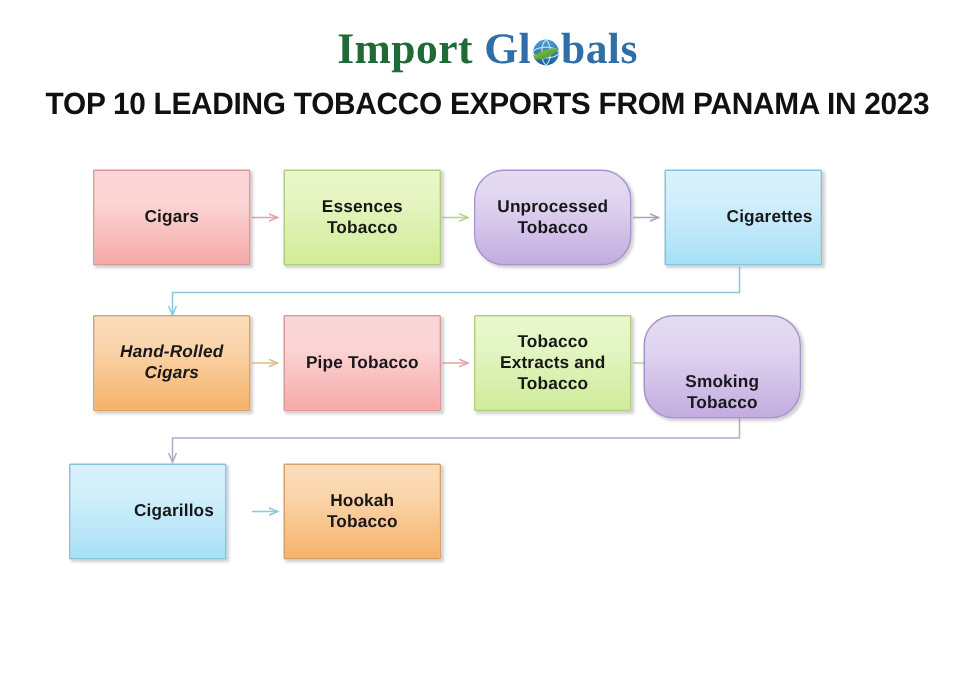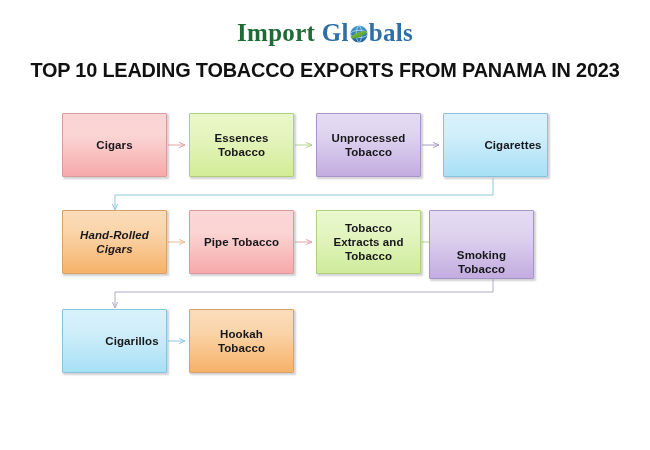--- a/index.html
+++ b/index.html
@@ -24,21 +24,21 @@
   }
 
   
   #logo {
     position: absolute;
     left: 0;
     top: 18px;
     width: 650px;
     text-align: center;
     font-family: "Liberation Serif", serif;
-    font-size: 25px;
+    font-size: 29px;
     font-weight: 700;
     letter-spacing: .3px;
     white-space: nowrap;
     line-height: 30px;
   }
   #logo .lg-import { color: #1f6b35; }
   #logo .lg-globals { color: #2f6fa8; }
   #logo .lg-globe {
     display: inline-block;
     width: 20px;
@@ -80,21 +80,21 @@
     font-weight: 700;
     line-height: 14px;
     letter-spacing: .1px;
     box-shadow: 1.5px 1.5px 2px rgba(140,140,150,.40);
     padding: 2px 4px;
   }
   .node span { display: block; }
 
   .c-pink   { background: linear-gradient(to bottom, #fbd6d6 0%, #fbd4d4 35%, #f6a9a9 100%); border-color: #d89a9a; }
   .c-green  { background: linear-gradient(to bottom, #eaf7c9 0%, #e5f4bf 35%, #d2ec96 100%); border-color: #aecf7d; }
-  .c-purple { background: linear-gradient(to bottom, #e4dcf2 0%, #ded3ef 35%, #c3ace0 100%); border-color: #a994c9; }
+  .c-purple { background: linear-gradient(to bottom, #e4dcf2 0%, #ded3ef 35%, #c3ace0 100%); border-color: #a994c9; border-radius: 20px; }
   .c-blue   { background: linear-gradient(to bottom, #d9f2fb 0%, #d0eefb 35%, #a7e0f5 100%); border-color: #86c4dd; padding-left: 39px; }
   .c-orange { background: linear-gradient(to bottom, #fbdcbb 0%, #fad4a9 35%, #f6b269 100%); border-color: #d8a169; }
   .c-green2 { background: linear-gradient(to bottom, #e9f8cd 0%, #e3f5c2 35%, #cfeb9b 100%); border-color: #aecf7d; }
 
   
   #links {
     position: absolute;
     left: 0; top: 0;
     width: 650px;
     height: 450px;
@@ -211,21 +211,21 @@
     </div>
   </div>
 
   <div class="node c-purple" style="left:429px; top:210px; width:105px; height:69px;align-items:flex-end;">
     <div>
       <span>Smoking</span>
       <span>Tobacco</span>
     </div>
   </div>
 
-  <div class="node c-blue" style="left:62px; top:309px; width:105px; height:64px;">
+  <div class="node c-blue" style="left:46px; top:309px; width:105px; height:64px;">
     <div>
       <span>Cigarillos</span>
     </div>
   </div>
 
   <div class="node c-orange" style="left:189px; top:309px; width:105px; height:64px;">
     <div>
       <span>Hookah</span>
       <span>Tobacco</span>
     </div>

